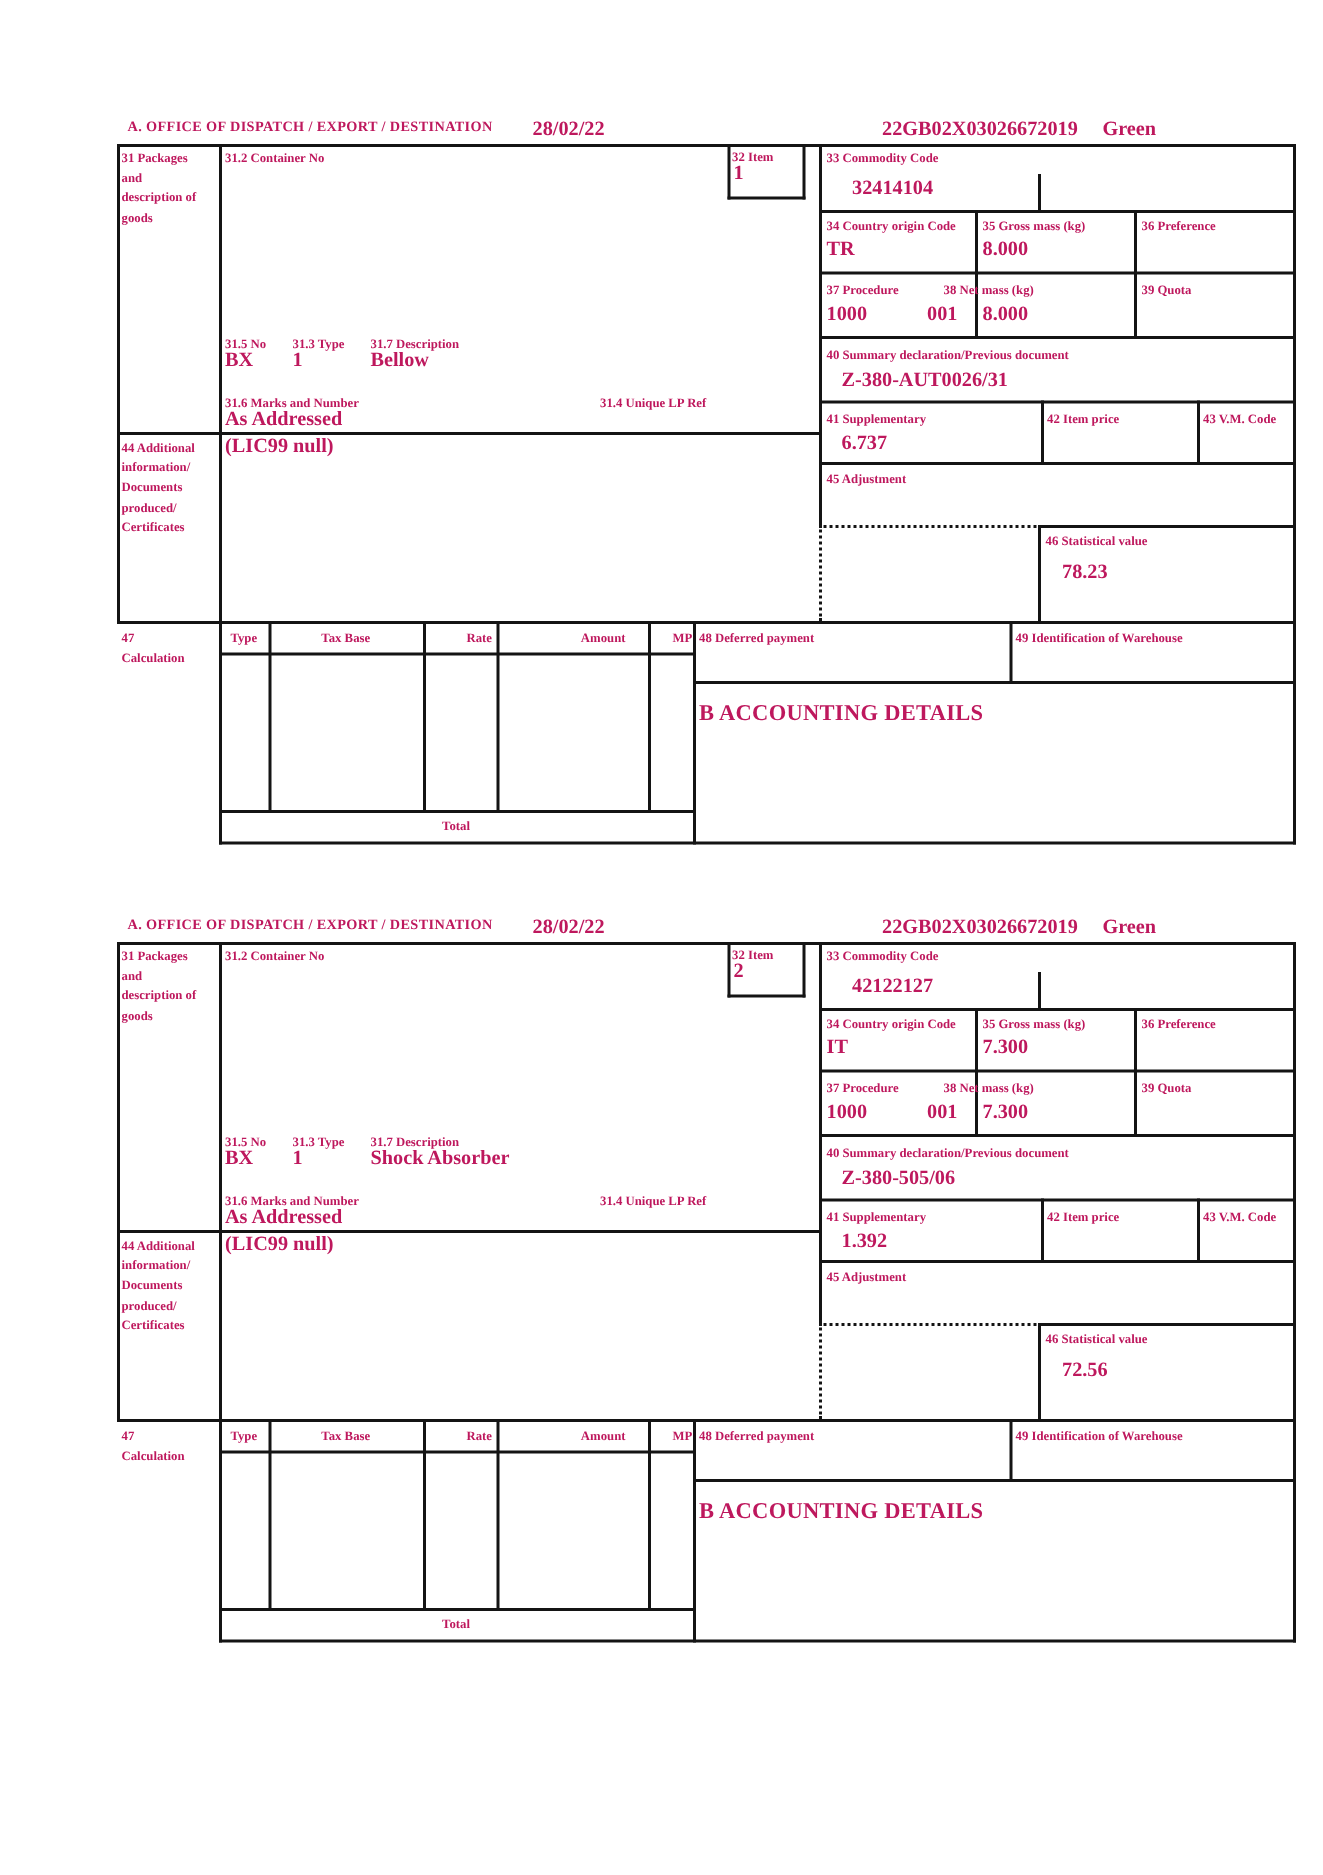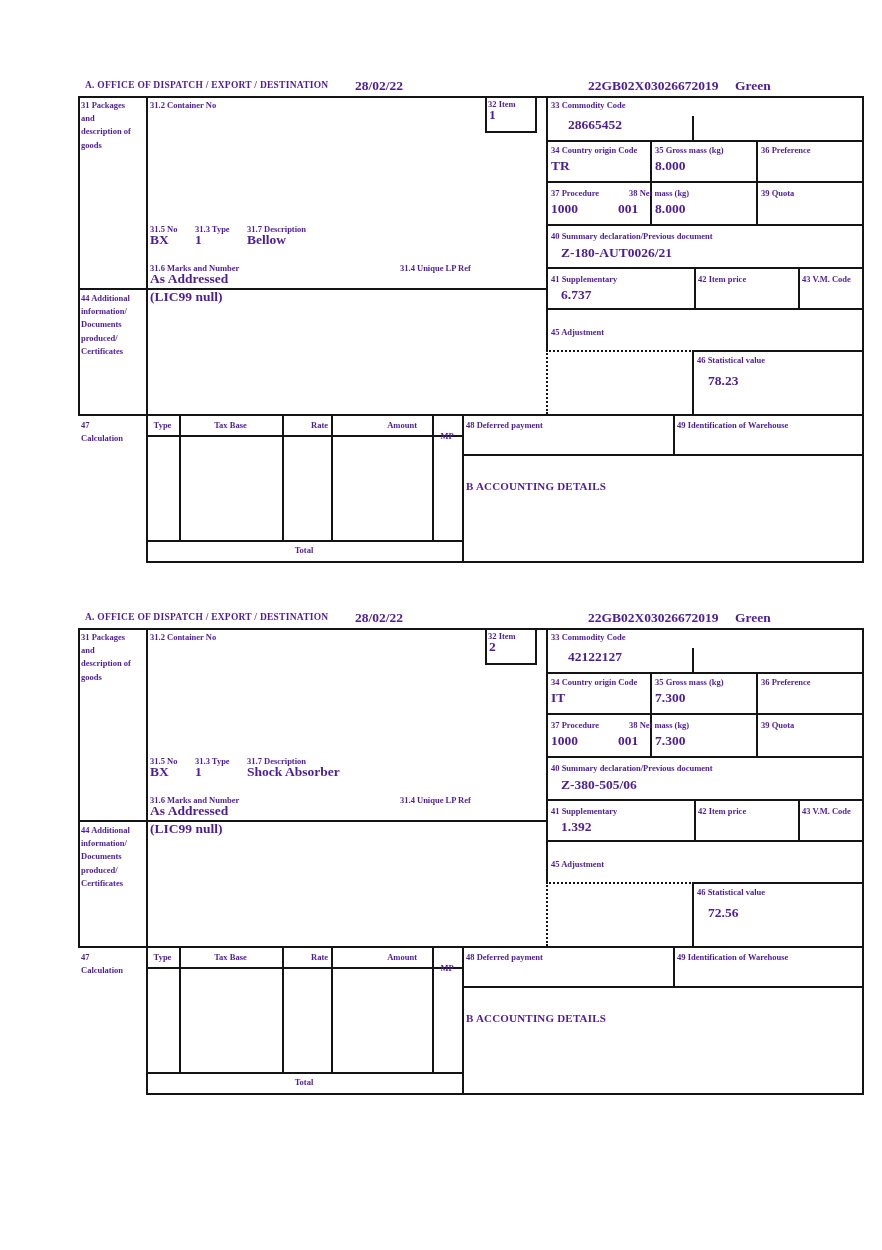--- a/index.html
+++ b/index.html
@@ -1,17 +1,17 @@
 <!DOCTYPE html>
 <html><head>
 <meta charset="utf-8">
 <style>
   html,body{margin:0;padding:0;background:#fff;}
   #page{position:relative;width:882px;height:1250px;background:#fff;overflow:hidden;
-        font-family:"Liberation Serif", serif;color:#4c1d95;}
+        font-family:"Liberation Serif", serif;color:#be185d;}
   .sec{position:absolute;left:78px;width:786px;height:486px;}
   .s1{top:78px}.s2{top:610px}
 
   
   .ln{position:absolute;background:#141414;}
   .lh{height:2px}.lv{width:2px}
   .dot-h{height:0;background:none;border-top:2px dotted #141414;}
   .dot-v{width:0;background:none;border-left:2px dotted #141414;}
   .hA{top:18px;left:0;width:786px}.hB{top:62px;left:468px;width:316px}
   .hC{top:103px;left:468px;width:316px}.hD{top:146px;left:468px;width:316px}
@@ -46,32 +46,32 @@
   .l33{left:473px;top:21px}.v33{left:490px;top:39px}
   .l34{left:473px;top:66px}.v34{left:473px;top:80px}
   .l35{left:577px;top:66px}.v35{left:577px;top:80px}
   .l36{left:683px;top:66px}
   .l37{left:473px;top:109px}.v37a{left:473px;top:123px}.v37b{left:540px;top:123px}
   .l38{left:551px;top:109px}.v38{left:577px;top:123px}
   .l39{left:683px;top:109px}
   .l40{left:473px;top:152px}.v40{left:483px;top:167px}
   .l41{left:473px;top:195px}.v41{left:483px;top:209px}
   .l42{left:620px;top:195px}.l43{left:724px;top:195px}
-  .l45{left:473px;top:248px}
+  .l45{left:473px;top:235px}
   .l46{left:619px;top:276px}.v46{left:630px;top:295px}
   .l315{left:72px;top:145px}.l313{left:117px;top:145px}.l317{left:169px;top:145px}
   .v315{left:72px;top:154px}.v313{left:117px;top:154px}.v317{left:169px;top:154px}
   .l316{left:72px;top:184px}.l314{left:322px;top:184px}.v316{left:72px;top:193px}
   .l44{left:3px;top:214px}.v44{left:72px;top:211px}
   .l47{left:3px;top:341px}
   .thType{left:68px;top:341px;width:33px}.thTax{left:101px;top:341px;width:103px}
   .thRate{left:204px;top:341px;width:46px}.thAmt{left:253px;top:341px;width:86px}
-  .thMp{left:354px;top:352px;width:30px}
+  .thMp{left:354px;top:341px;width:46px}
   .l48{left:388px;top:341px}.l49{left:599px;top:341px}
-  .lB{left:388px;top:400px;font-size:11px;letter-spacing:.2px}
+  .lB{left:388px;top:387px;font-size:15px;letter-spacing:.2px}
   .vTot{left:68px;top:466px;width:316px}
 </style>
 </head>
 <body>
 
 <div id="page">
 
   <div class="sec s1">
     <div class="lab big hdrA">A.  OFFICE OF DISPATCH / EXPORT / DESTINATION</div>
     <div class="val hdrDate">28/02/22</div>
@@ -112,34 +112,34 @@
     <div class="ln lv vQ"></div>
     <div class="ln lv vR"></div>
     <div class="ln lv vS"></div>
     <div class="ln lv vT"></div>
 
     <div class="lab wrap l31">31 Packages and description of goods</div>
     <div class="lab l312">31.2 Container No</div>
     <div class="lab l32">32 Item</div>
     <div class="val v32">1</div>
     <div class="lab l33">33 Commodity Code</div>
-    <div class="val v33">28665452</div>
+    <div class="val v33">32414104</div>
     <div class="lab l34">34 Country origin Code</div>
     <div class="val v34">TR</div>
     <div class="lab l35">35 Gross mass (kg)</div>
     <div class="val v35">8.000</div>
     <div class="lab l36">36 Preference</div>
     <div class="lab l37">37 Procedure</div>
     <div class="val v37a">1000</div>
     <div class="val v37b">001</div>
     <div class="lab l38">38 Net mass (kg)</div>
     <div class="val v38">8.000</div>
     <div class="lab l39">39 Quota</div>
     <div class="lab l40">40 Summary declaration/Previous document</div>
-    <div class="val v40">Z-180-AUT0026/21</div>
+    <div class="val v40">Z-380-AUT0026/31</div>
     <div class="lab l41">41 Supplementary</div>
     <div class="val v41">6.737</div>
     <div class="lab l42">42 Item price</div>
     <div class="lab l43">43 V.M. Code</div>
     <div class="lab l45">45 Adjustment</div>
     <div class="lab l46">46 Statistical value</div>
     <div class="val v46">78.23</div>
     <div class="lab l315">31.5 No</div>
     <div class="lab l313">31.3 Type</div>
     <div class="lab l317">31.7 Description</div>

